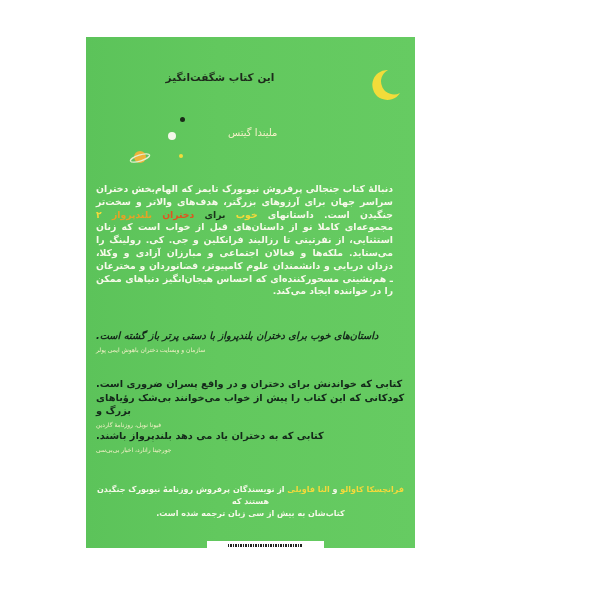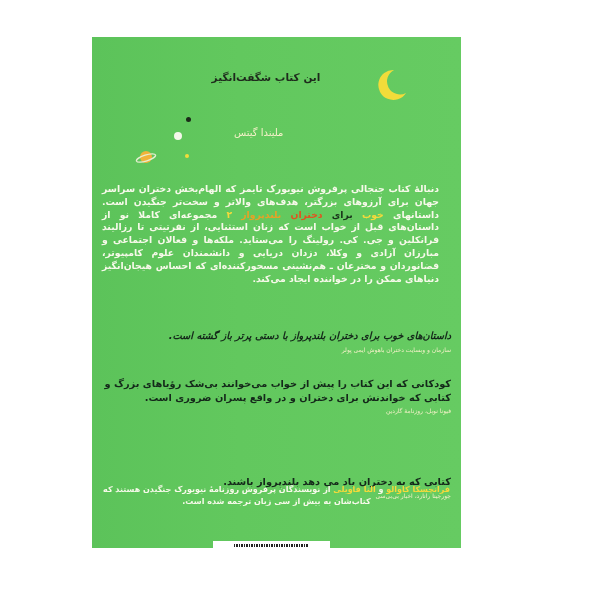--- a/index.html
+++ b/index.html
@@ -1,21 +1,21 @@
 <!DOCTYPE html>
 <html><head>
   <meta charset="utf-8">
   <style>
     html, body { margin:0; padding:0; }
     body {
       width:600px; height:600px; background:#ffffff; position:relative; overflow:hidden;
       font-family: "DejaVu Sans", sans-serif;
     }
     .cover {
-      position:absolute; left:92px; top:37px; width:369px; height:511px;
+      position:absolute; left:86px; top:37px; width:329px; height:511px;
       background: linear-gradient(90deg, #5cc35a 0%, #62c85e 40%, #66cb62 100%);
       direction: rtl;
     }
     .moon { position:absolute; left:280px; top:30px; width:36px; height:36px; }
     .planet-dot { position:absolute; border-radius:50%; }
     .intro {
       position:absolute; right:95px; top:33px; width:200px;
       text-align:center; color:#1e2a1c; font-size:10.5px; line-height:15px; font-weight:bold;
     }
     .intro-author {
@@ -23,28 +23,28 @@
     }
     .blurb {
       position:absolute; left:10px; right:22px; top:146px;
       text-align:justify; color:#f7f9ea; font-size:9.3px; line-height:12.8px; font-weight:bold;
     }
     .blurb .y { color:#f4d93b; }
     .blurb .d { color:#18321a; }
     .blurb .r { color:#e2531f; }
     .blurb .o { color:#e6a226;margin-top:8px; }
     .quote {
-      position:absolute; left:10px; right:10px; text-align:right;
+      position:absolute; left:10px; right:10px; text-align:left;
     }
     .quote-text { color:#14281a; font-size:9.8px; line-height:13.5px; font-weight:bold; }
     .quote-src { color:#f6f1c9; font-size:6px; margin-top:3px; }
     .q1 { top:292px; }
     .q1 .quote-text { font-style:italic; }
     .q2 { top:340px; }
-    .q3 { top:392px;margin-top:46px; }
+    .q3 { top:392px; }
     .authors {
       position:absolute; left:8px; right:8px; top:447px; text-align:center;
       color:#f7f9ea; font-size:8px; line-height:12px; font-weight:bold;
     }
     .authors .y { color:#f4d93b; }
     .barcode {
       position:absolute; left:121px; top:504px; width:117px; height:7px; background:#ffffff;
       display:flex; align-items:flex-end; justify-content:center; overflow:hidden;
     }
     .barcode-bars {
@@ -75,22 +75,22 @@
   <div class="intro-author">ملیندا گیتس</div>
 
   <div class="blurb"><span>دنبالهٔ کتاب جنجالی پرفروش نیویورک تایمز که الهام‌بخش دختران سراسر جهان برای آرزوهای بزرگتر، هدف‌های والاتر و سخت‌تر جنگیدن است. داستانهای </span><span class="y">خوب</span><span class="d"> برای </span><span class="r">دختران</span><span class="o"> بلندپرواز </span><span class="y">۲</span><span> مجموعه‌ای کاملا نو از داستان‌های قبل از خواب است که زنان استثنایی، از نفرتیتی تا رزالیند فرانکلین و جی. کی. رولینگ را می‌ستاید. ملکه‌ها و فعالان اجتماعی و مبارزان آزادی و وکلا، دزدان دریایی و دانشمندان علوم کامپیوتر، فضانوردان و مخترعان ـ هم‌نشینی مسحورکننده‌ای که احساس هیجان‌انگیز دنیاهای ممکن را در خواننده ایجاد می‌کند.</span></div>
 
   <div class="quote q1">
     <div class="quote-text">داستان‌های خوب برای دختران بلندپرواز با دستی پرتر باز گشته است.</div>
     <div class="quote-src">سازمان و وبسایت دختران باهوش ایمی پولر</div>
   </div>
 
   <div class="quote q2">
+    <div class="quote-text">کتابی که خواندنش برای دختران و در واقع پسران ضروری است.</div>
     <div class="quote-text">کودکانی که این کتاب را پیش از خواب می‌خوانند بی‌شک رؤیاهای بزرگ و</div>
-    <div class="quote-text">کتابی که خواندنش برای دختران و در واقع پسران ضروری است.</div>
     <div class="quote-src">فیونا نوبل، روزنامهٔ گاردین</div>
   </div>
 
   <div class="quote q3">
     <div class="quote-text">کتابی که به دختران یاد می دهد بلندپرواز باشند.</div>
     <div class="quote-src">جورجینا رانارد، اخبار بی‌بی‌سی</div>
   </div>
 
   <div class="authors">
     <div><span class="y">فرانچسکا کاوالو</span><span> و </span><span class="y">النا فاویلی</span><span> از نویسندگان پرفروش روزنامهٔ نیویورک جنگیدن هستند که</span></div>

